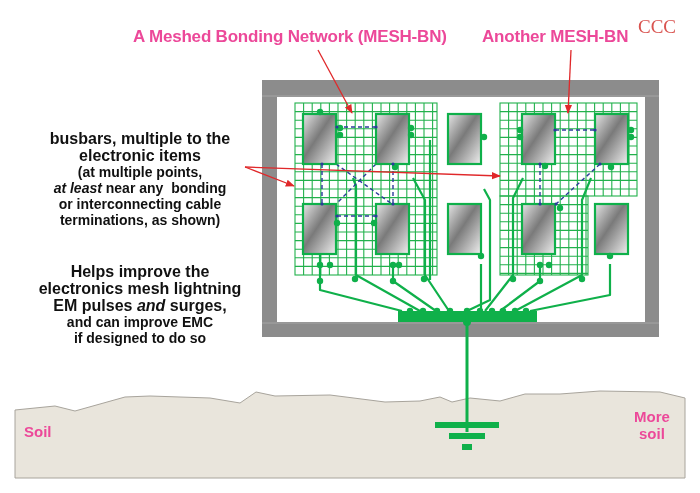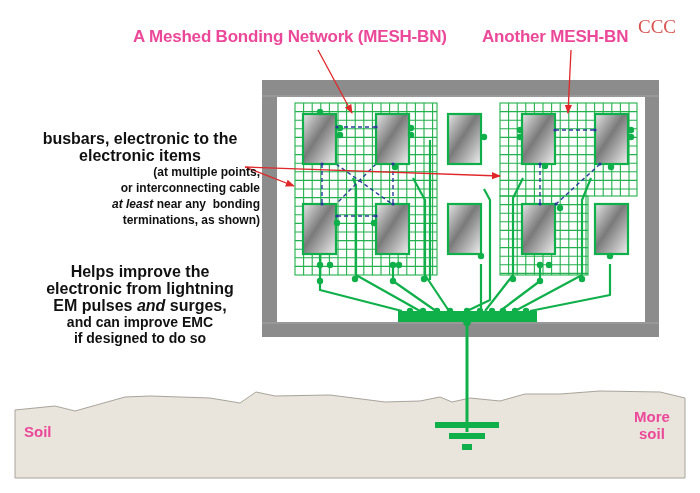--- a/index.html
+++ b/index.html
@@ -5,21 +5,21 @@
   html, body { margin: 0; padding: 0; background: #ffffff; }
   body { width: 700px; height: 493px; position: relative; overflow: hidden; font-family: "Liberation Sans", sans-serif; }
   #diagram { position: absolute; left: 0; top: 0; }
   .lbl { position: absolute; font-weight: bold; color: #ec4899; text-align: center; white-space: nowrap; }
   .title1 { left: 133px; top: 27px; font-size: 17px; letter-spacing: -0.2px; }
   .title2 { left: 482px; top: 27px; font-size: 17px; letter-spacing: -0.2px; }
   .ccc { position: absolute; left: 638px; top: 16px; font-family: "Liberation Serif", serif; color: #d9534f; font-size: 19px; }
   .desc { position: absolute; left: 20px; width: 240px; text-align: center; color: #111; font-weight: bold; }
   .desc1 { top: 130px; }
   .desc1 .big { font-size: 16px; line-height: 17px; }
-  .desc1 .small { font-size: 12px; line-height: 16px; text-align: right; }
+  .desc1 .small { font-size: 14px; line-height: 16px; }
   .desc2 { top: 263px; }
   .desc2 .big { font-size: 16px; line-height: 17px; }
   .desc2 .small { font-size: 14px; line-height: 16px; }
   .soil-l { left: 24px; top: 423px; font-size: 15px; }
   .soil-r { left: 634px; top: 408px; font-size: 15px; line-height: 17px; }
 </style>
 </head>
 <body>
 
 <svg id="diagram" width="700" height="493" viewBox="0 0 700 493" xmlns="http://www.w3.org/2000/svg">
@@ -243,31 +243,31 @@
     <line x1="245" y1="167" x2="294" y2="186" marker-end="url(#arrowHead)"></line>
     <line x1="245" y1="167" x2="500" y2="176" marker-end="url(#arrowHead)"></line>
   </g>
 </svg>
 
 <div class="lbl title1">A Meshed Bonding Network (MESH-BN)</div>
 <div class="lbl title2">Another MESH-BN</div>
 <div class="ccc">CCC</div>
 
 <div class="desc desc1">
-  <div class="big">busbars, electronic to the</div>
+  <div class="big">busbars, multiple to the</div>
   <div class="big">electronic items</div>
   <div class="small">(at multiple points,</div>
+  <div class="small"><i>at least</i><span style="white-space:pre"> near any  bonding</span></div>
   <div class="small">or interconnecting cable</div>
-  <div class="small"><i>at least</i><span style="white-space:pre"> near any  bonding</span></div>
   <div class="small">terminations, as shown)</div>
 </div>
 
 <div class="desc desc2">
   <div class="big">Helps improve the</div>
-  <div class="big">electronic from lightning</div>
+  <div class="big">electronics mesh lightning</div>
   <div class="big"><span style="white-space:pre">EM pulses </span><i>and</i><span style="white-space:pre"> surges,</span></div>
   <div class="small">and can improve EMC</div>
   <div class="small">if designed to do so</div>
 </div>
 
 <div class="lbl soil-l">Soil</div>
 <div class="lbl soil-r">
   <div>More</div>
   <div>soil</div>
 </div>

